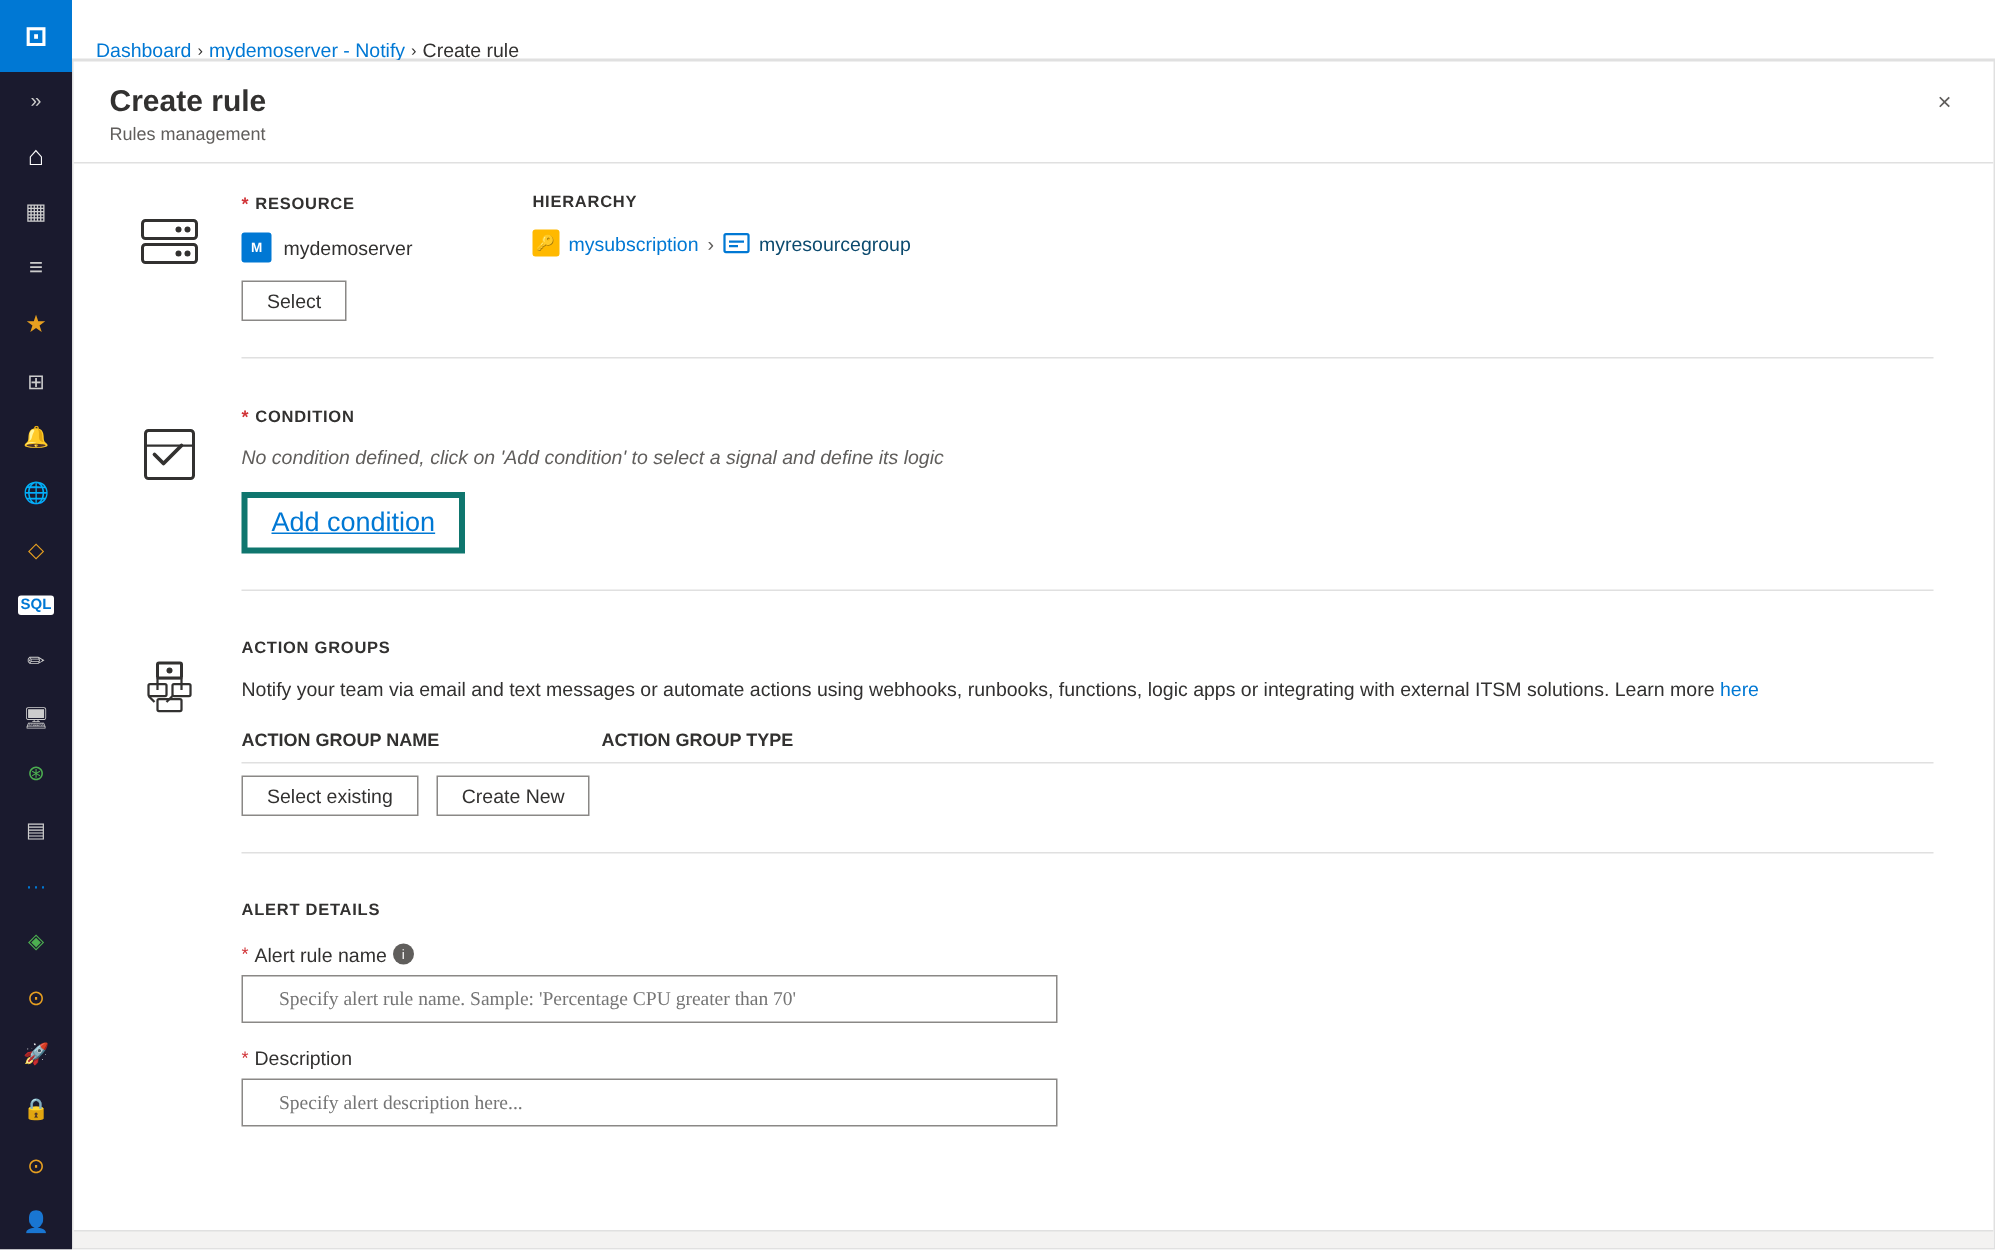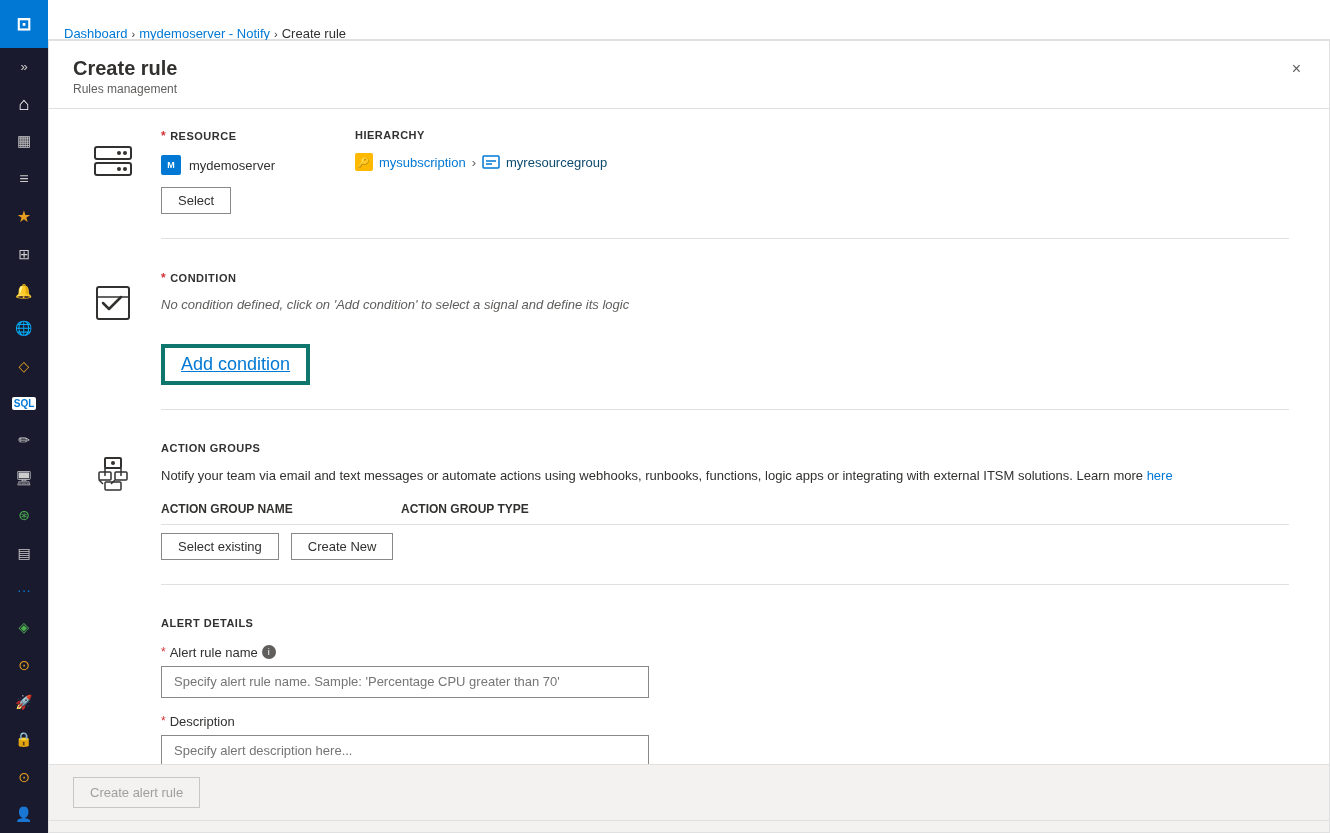--- a/index.html
+++ b/index.html
@@ -206,21 +206,21 @@
       padding: 6px 16px;
       font-size: 18px;
       cursor: pointer;
       font-family: 'Segoe UI', Arial, sans-serif;
       text-decoration: underline;
     }
 
     .condition-hint {
       font-size: 13px;
       color: #605e5c;
-      margin-bottom: 32px;
+      margin-bottom: 16px;
       font-style: italic;
     }
 
     
     .action-desc {
       font-size: 13px;
       color: #323130;
       margin-bottom: 16px;
       line-height: 1.5;
     }
@@ -265,26 +265,26 @@
     }
     .form-label {
       font-size: 13px;
       color: #323130;
       margin-bottom: 6px;
       display: flex;
       align-items: center;
       gap: 4px;
     }
     .form-input {
-      width: 488px;
+      width: 544px;
       height: 32px;
       border: 1px solid #8a8886;
-      padding: 0 12px;
-      font-size: 13px;
-      font-family: Liberation Sans, sans-serif;
+      padding: 0 24px;
+      font-size: 13px;
+      font-family: Liberation Serif, serif;
       color: #323130;
     }
     .info-icon {
       width: 14px;
       height: 14px;
       border-radius: 50%;
       background: #605e5c;
       color: white;
       font-size: 9px;
       display: inline-flex;
@@ -556,20 +556,17 @@
               <span class="required-star">*</span>
               <span>Description</span>
             </div>
             <input class="form-input" type="text" placeholder="Specify alert description here..." style="">
           </div>
         </div>
       </div>
 
     </div>
 
-    <div class="panel-footer">
-      <button class="btn-disabled" disabled="">Create alert rule</button>
-    </div>
 
     <div class="h-scrollbar"></div>
 
   </div>
 </div>
 
 </body></html>

